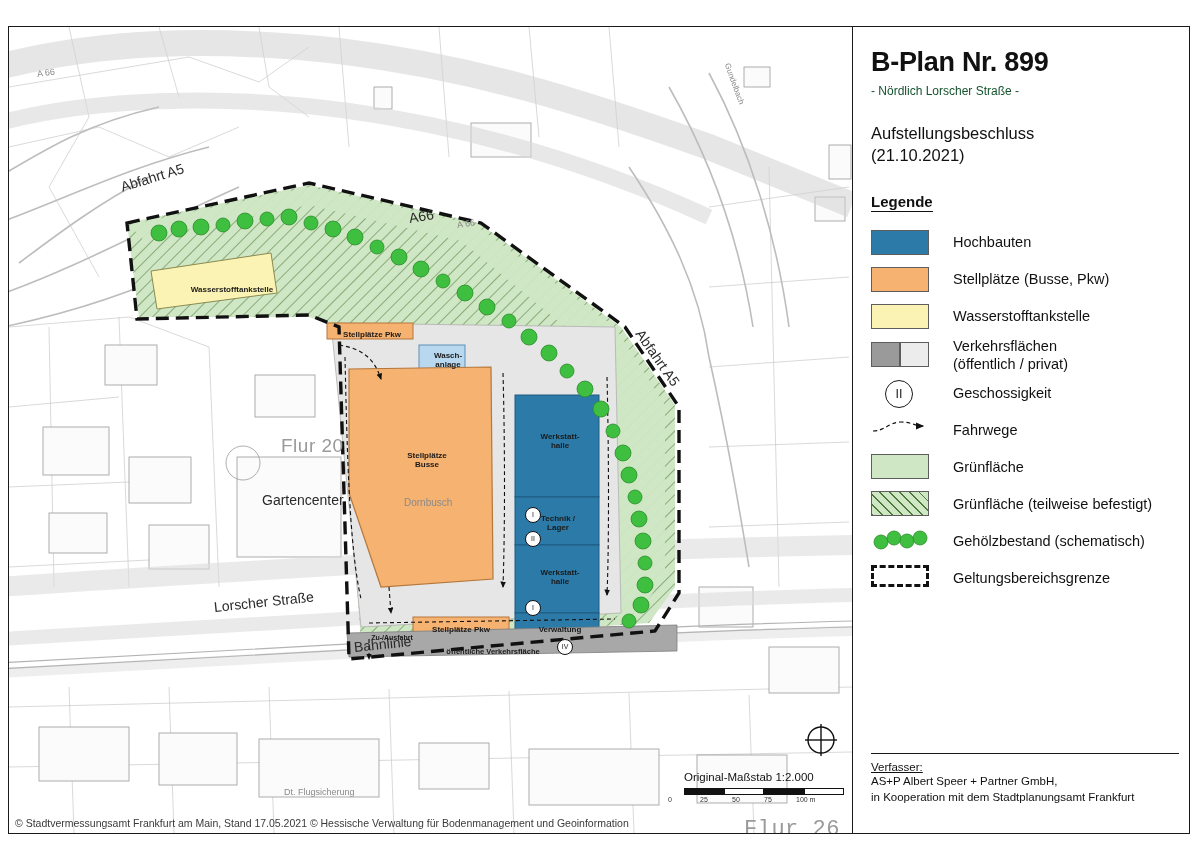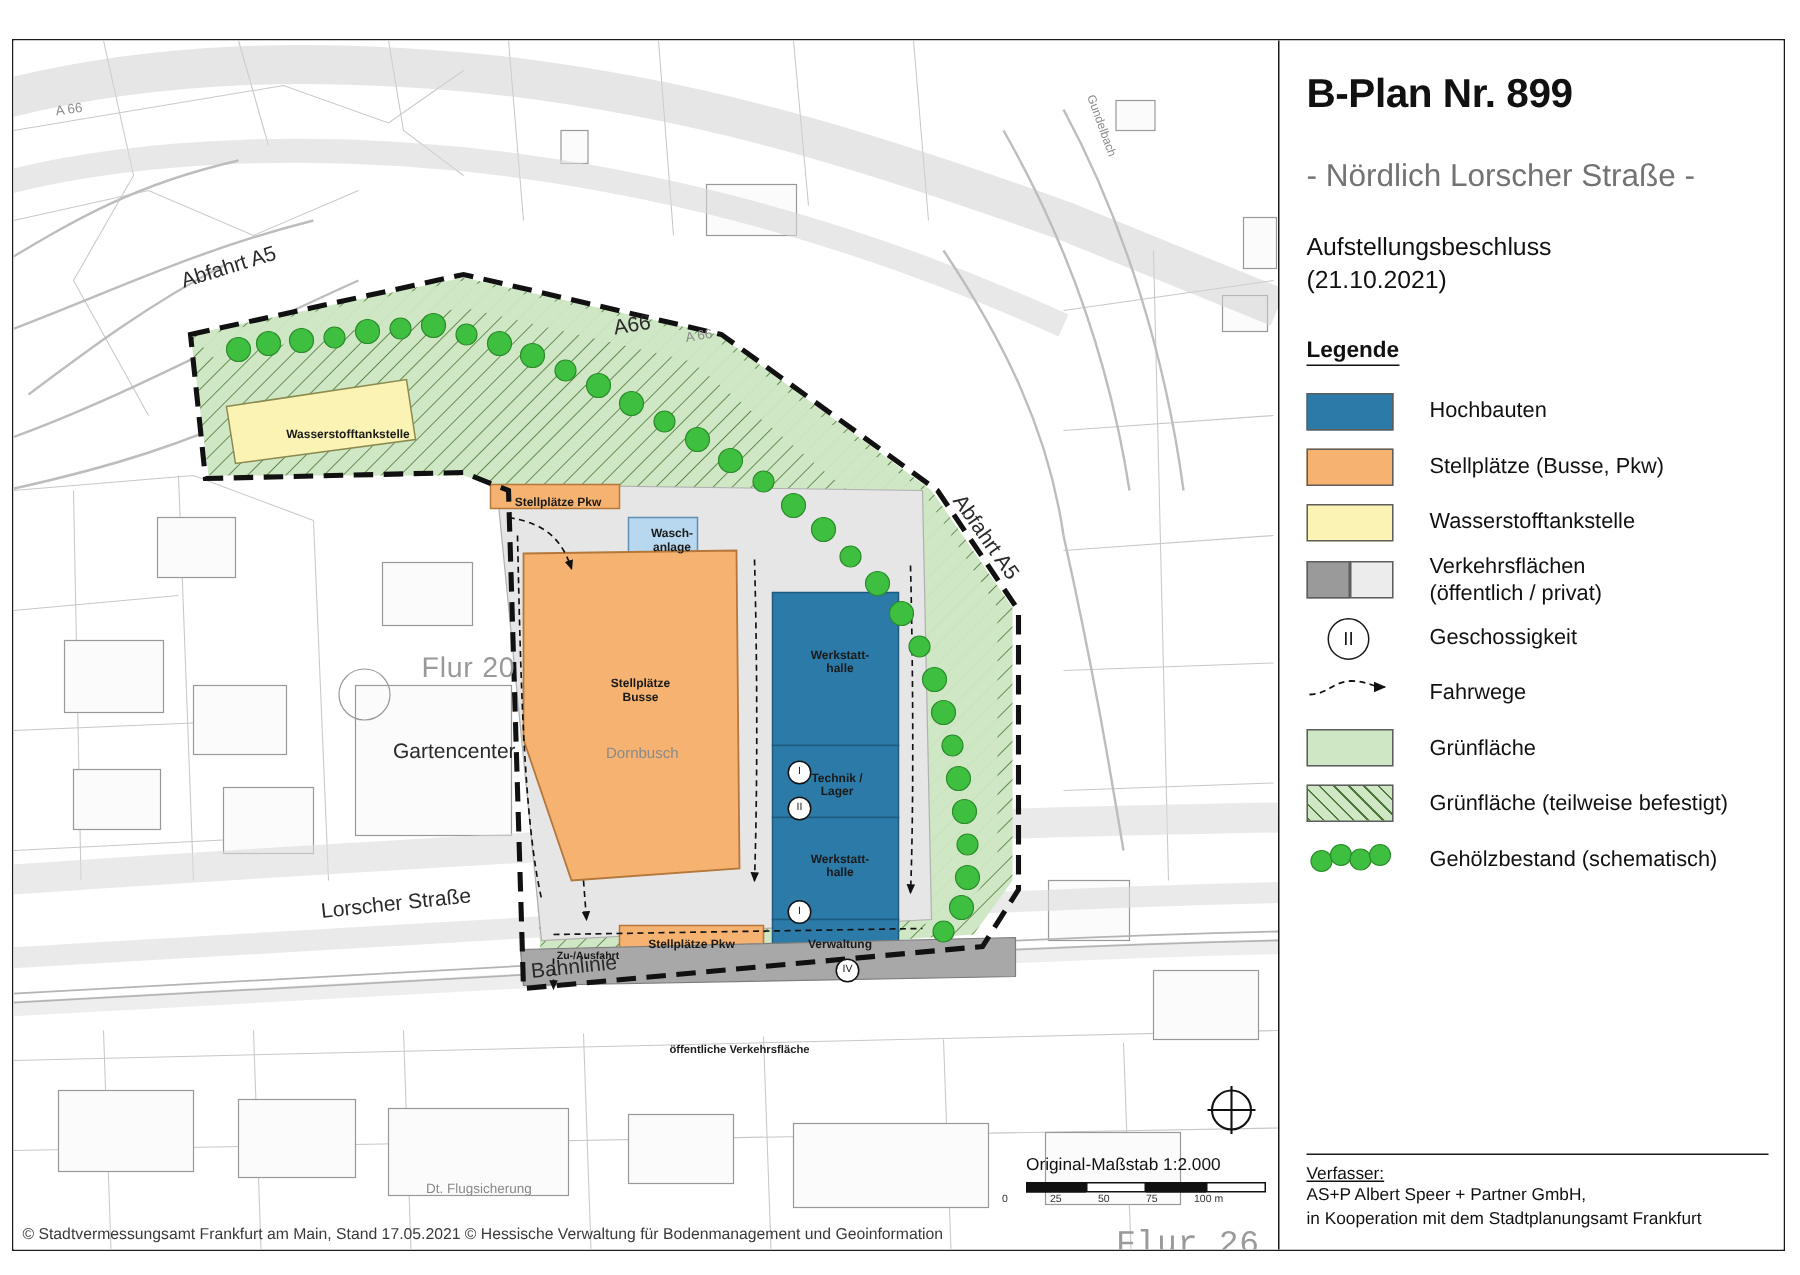--- a/index.html
+++ b/index.html
@@ -89,23 +89,23 @@
     top: 20px;
     right: 10px;
   }
   .title-main {
     font-size: 27px;
     font-weight: bold;
     color: #111;
     letter-spacing: -0.3px;
   }
   .title-sub {
-    font-size: 21px;
-    color: #737373;
-    margin-top: 28px;
+    font-size: 12px;
+    color: #14532d;
+    margin-top: 6px;
   }
   .title-block3 {
     font-size: 16.5px;
     color: #111;
     margin-top: 24px;
     line-height: 1.35;
   }
   .legend-head {
     font-size: 15px;
     font-weight: bold;
@@ -158,21 +158,21 @@
   .geltungs-sym {
     width: 58px; height: 22px;
     border: 3px dashed #111;
     box-sizing: border-box;
   }
   
   #panel-footer {
     position: absolute;
     left: 18px;
     right: 10px;
-    bottom: 12px;
+    bottom: 28px;
     border-top: 1.3px solid #1a1a1a;
     padding-top: 7px;
     margin-top: 42px;
   }
   .verfasser-h {
     font-size: 11.5px;
     color: #111;
     text-decoration: underline;
   }
   .verfasser-l {
@@ -404,21 +404,21 @@
 Busse</div>
         <div class="map-label blk-label" style="left: 520px; top: 405px; width: 62px; font-size: 8px; white-space: pre-line;">Werkstatt-
 halle</div>
         <div class="map-label blk-label" style="left: 518px; top: 487px; width: 62px; font-size: 8px; white-space: pre-line;">Technik /
 Lager</div>
         <div class="map-label blk-label" style="left: 520px; top: 541px; width: 62px; font-size: 8px; white-space: pre-line;">Werkstatt-
 halle</div>
         <div class="map-label blk-label" style="left: 518px; top: 598px; width: 66px; font-size: 8px; white-space: pre-line;">Verwaltung</div>
         <div class="map-label blk-label" style="left: 410px; top: 598px; width: 84px; font-size: 8px; white-space: pre-line;">Stellplätze Pkw</div>
         <div class="map-label blk-label" style="left: 352px; top: 607px; width: 62px; font-size: 7px; white-space: pre-line;">Zu-/Ausfahrt</div>
-        <div class="map-label blk-label" style="left: 424px; top: 621px; width: 120px; font-size: 7.5px; white-space: pre-line; margin-top: 48px;">öffentliche Verkehrsfläche</div>
+        <div class="map-label blk-label" style="left: 424px; top: 621px; width: 120px; font-size: 7.5px; white-space: pre-line;">öffentliche Verkehrsfläche</div>
         <div class="map-label" style="left: 516px; top: 480px; width: 14px; height: 14px; border: 1px solid rgb(17, 17, 17); border-radius: 50%; background: rgb(255, 255, 255); font-size: 7px; line-height: 13px; text-align: center;">I</div>
         <div class="map-label" style="left: 516px; top: 504px; width: 14px; height: 14px; border: 1px solid rgb(17, 17, 17); border-radius: 50%; background: rgb(255, 255, 255); font-size: 7px; line-height: 13px; text-align: center;">II</div>
         <div class="map-label" style="left: 516px; top: 573px; width: 14px; height: 14px; border: 1px solid rgb(17, 17, 17); border-radius: 50%; background: rgb(255, 255, 255); font-size: 7px; line-height: 13px; text-align: center;">I</div>
         <div class="map-label" style="left: 548px; top: 612px; width: 14px; height: 14px; border: 1px solid rgb(17, 17, 17); border-radius: 50%; background: rgb(255, 255, 255); font-size: 7px; line-height: 13px; text-align: center;">IV</div>
       </div>
 
     <div id="scalebar">
       <div class="scale-title">Original-Maßstab 1:2.000</div>
       <div class="scale-bars">
         <div style="background:#111"></div>
@@ -514,20 +514,26 @@
             <div class="legend-sym"><svg width="62" height="24" viewBox="0 0 62 24">
                 <g fill="#3fbf3f" stroke="#2a8c2a" stroke-width="0.8">
                   <circle cx="10" cy="14" r="7"></circle>
                   <circle cx="23" cy="10" r="7"></circle>
                   <circle cx="36" cy="13" r="7"></circle>
                   <circle cx="49" cy="10" r="7"></circle>
                 </g>
               </svg></div>
             <div class="legend-txt">Gehölzbestand (schematisch)</div>
           </div>
+          <div class="legend-row">
+            <div class="legend-sym">
+              <div class="geltungs-sym"></div>
+            </div>
+            <div class="legend-txt">Geltungsbereichsgrenze</div>
+          </div>
         </div>
     </div>
 
     <div id="panel-footer">
       <div class="verfasser-h">Verfasser:</div>
       <div class="verfasser-l">AS+P Albert Speer + Partner GmbH,</div>
       <div class="verfasser-l">in Kooperation mit dem Stadtplanungsamt Frankfurt</div>
     </div>
   </div>
 </div>

